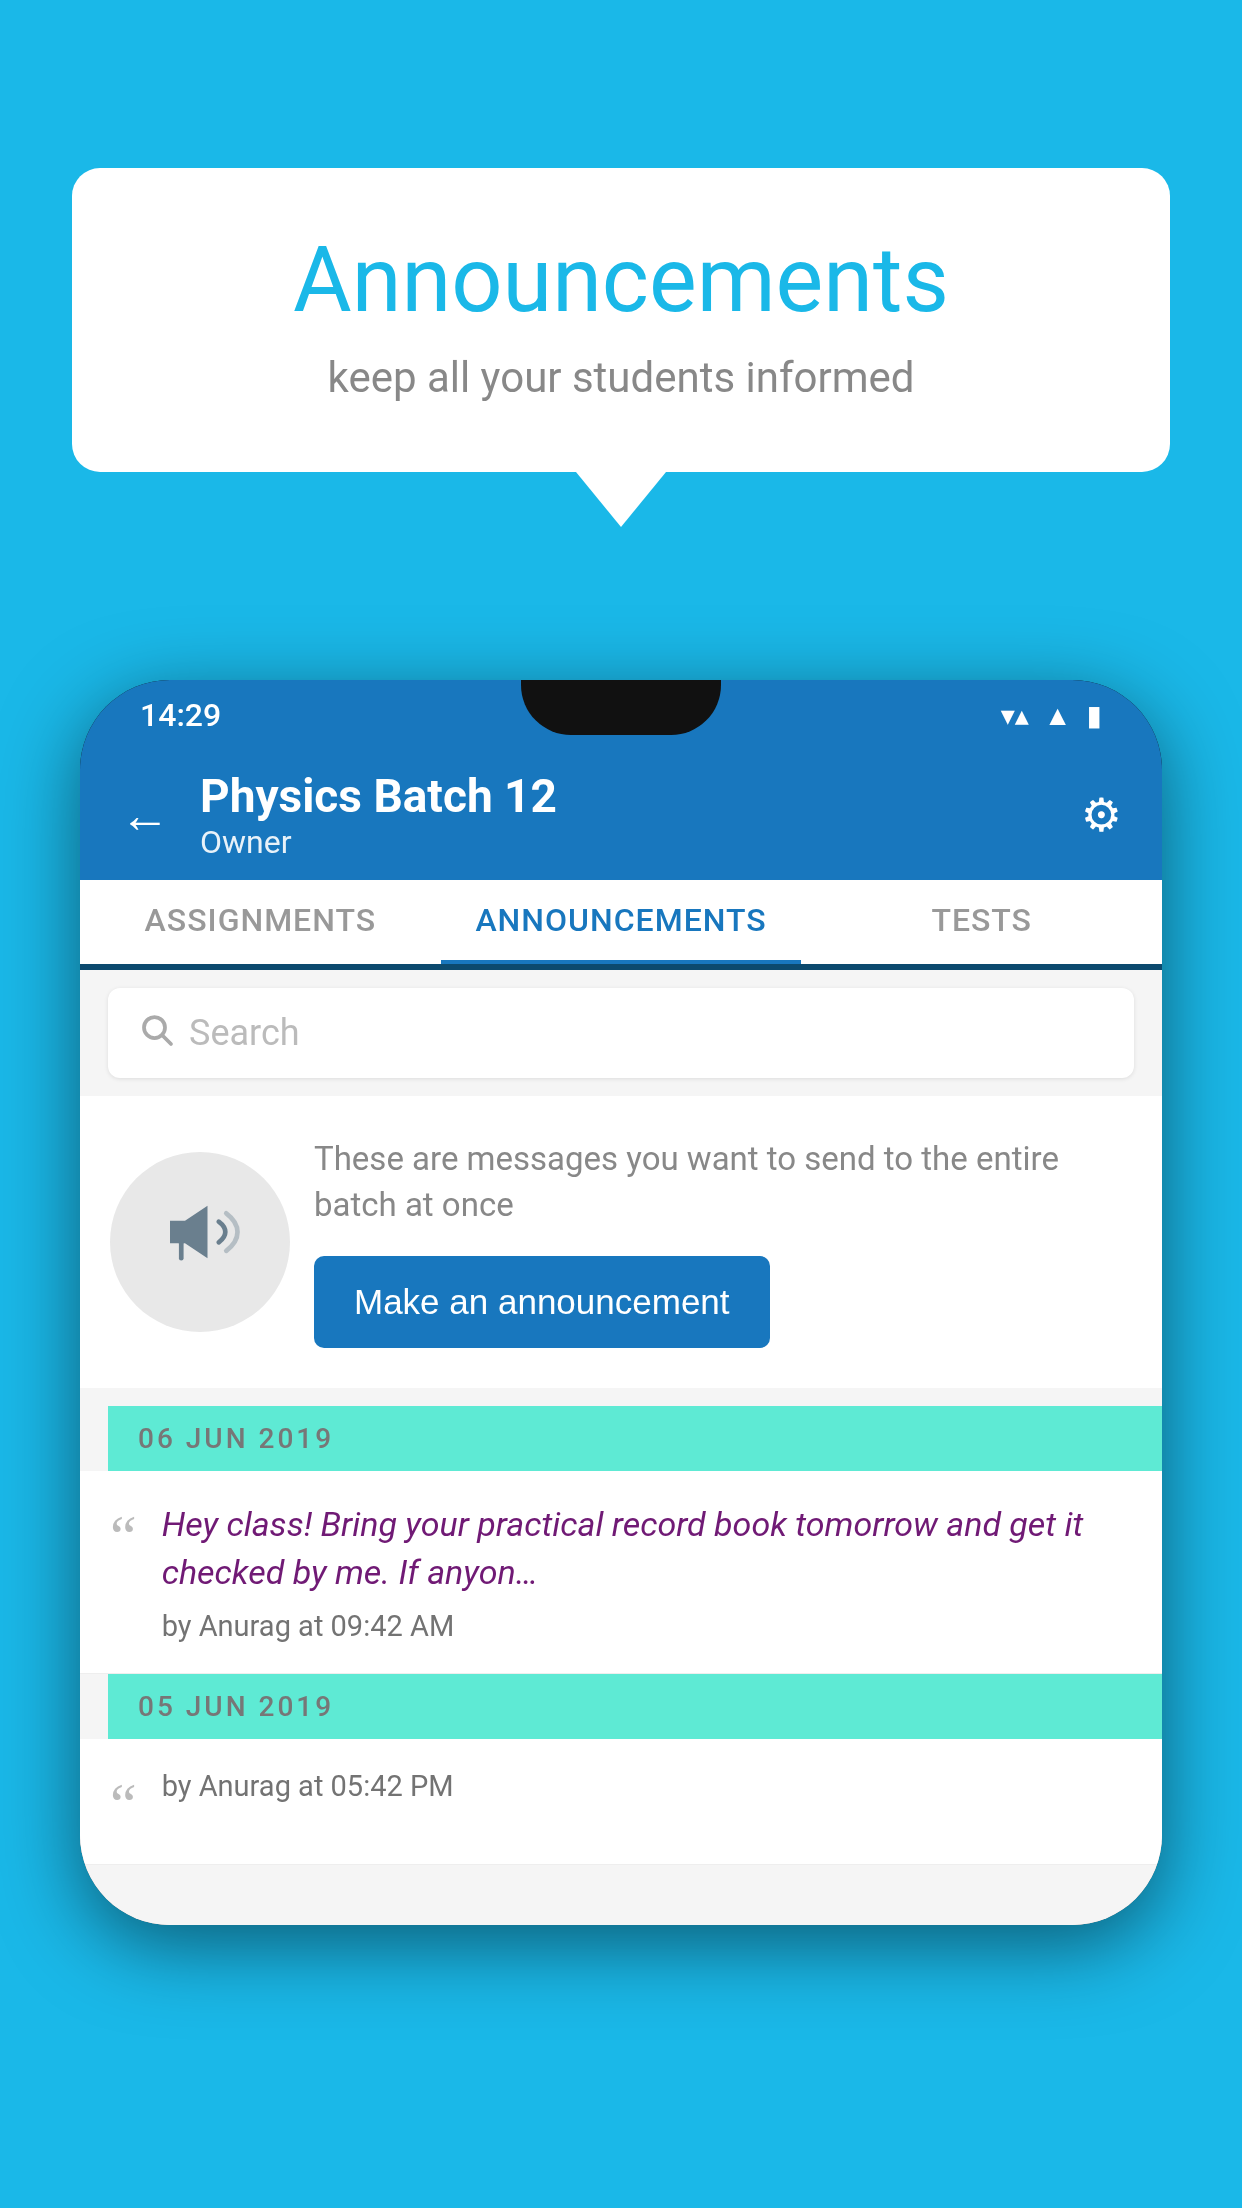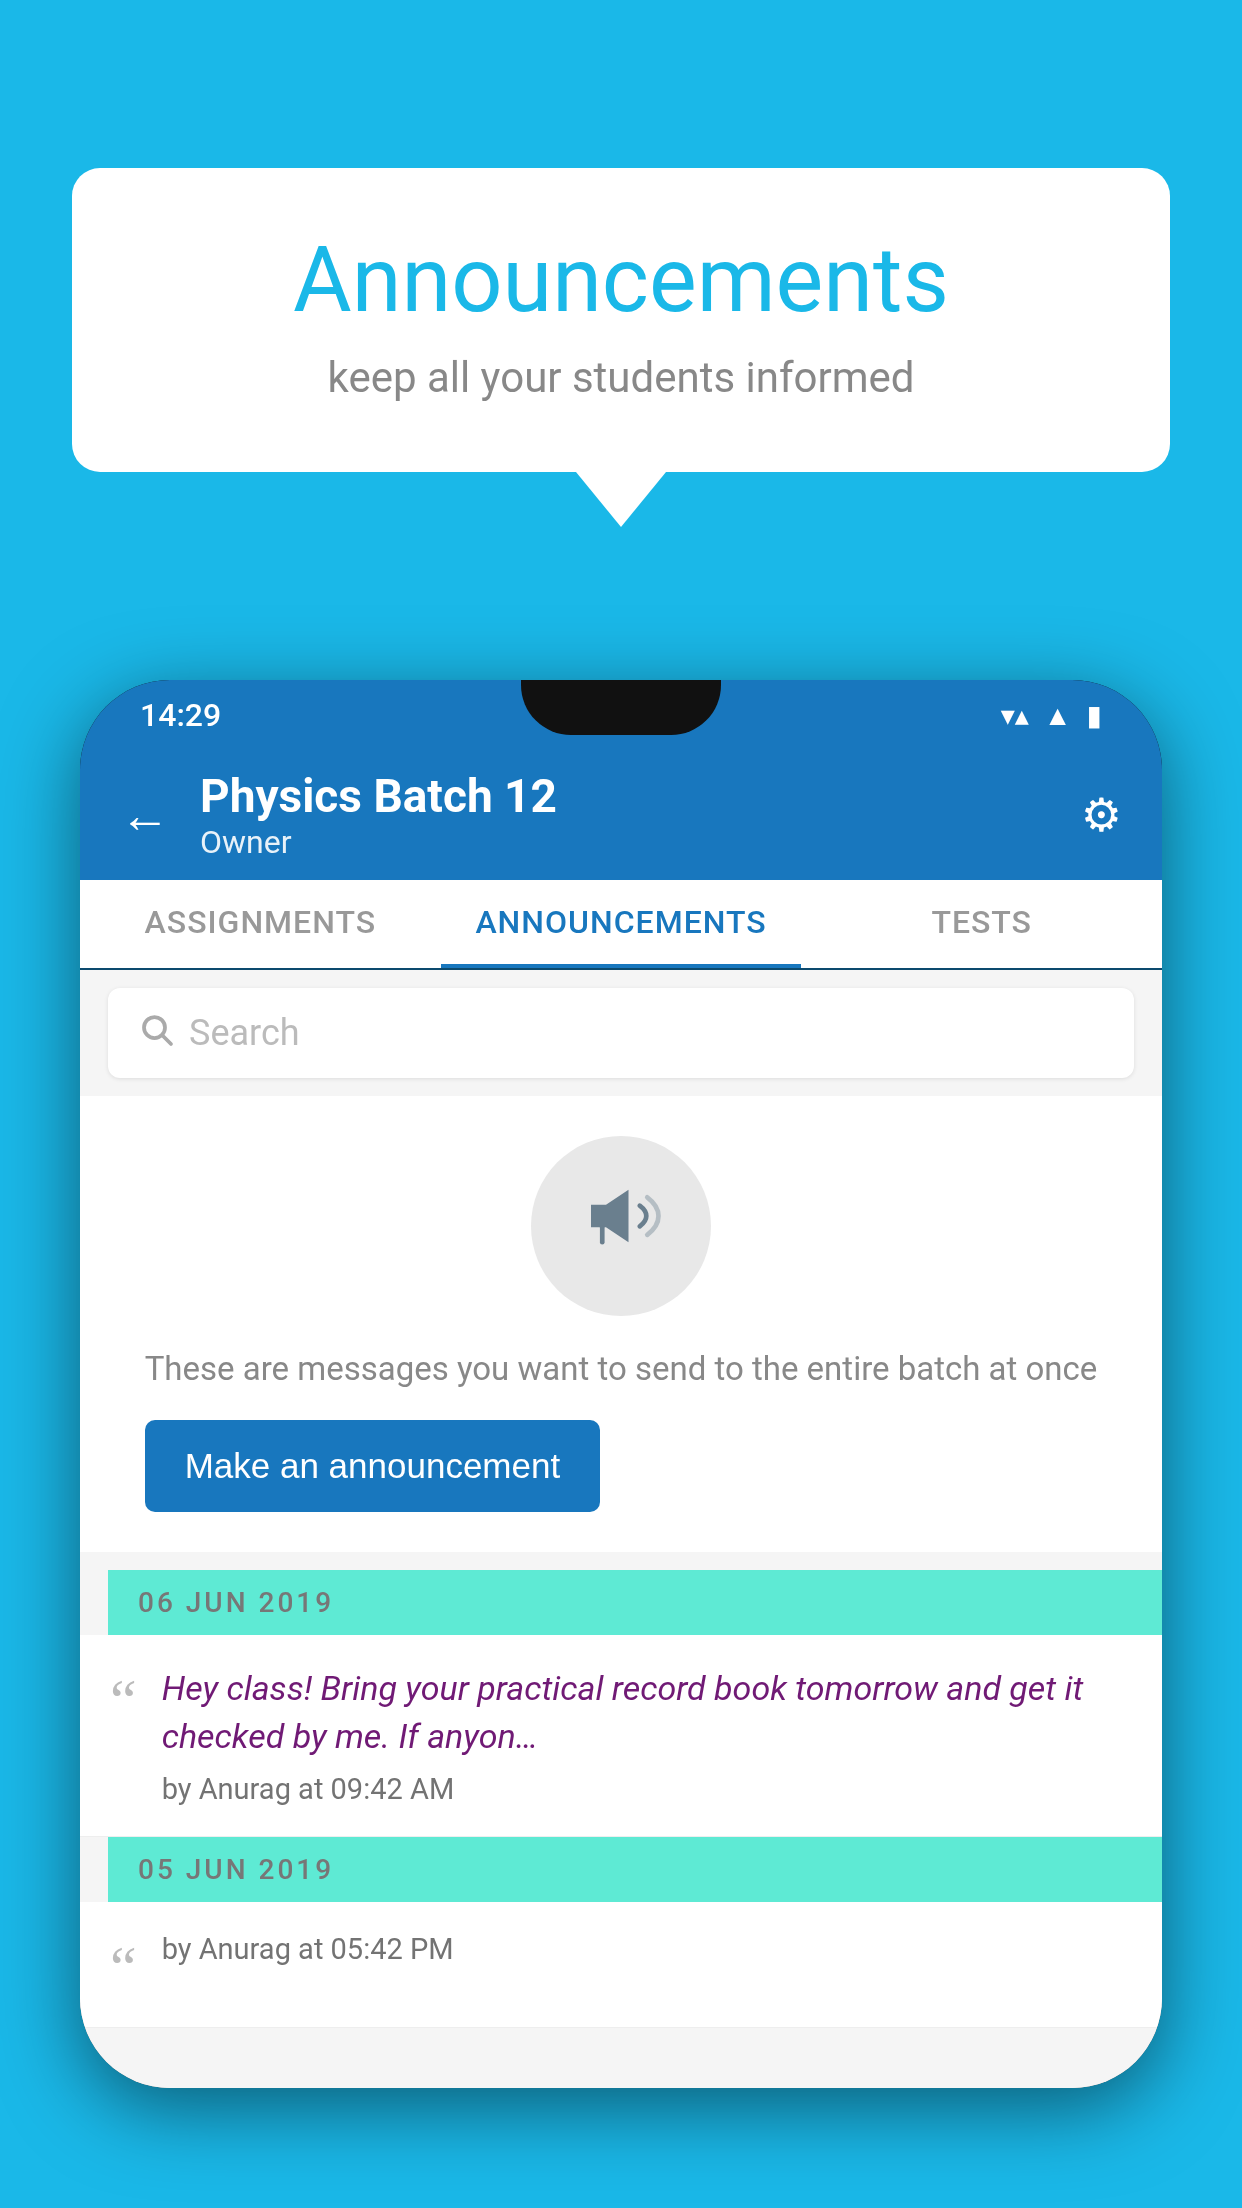--- a/index.html
+++ b/index.html
@@ -149,23 +149,22 @@
     .settings-btn {
       color: white;
       font-size: 46px;
       cursor: pointer;
     }
 
     
     .tabs {
       background: white;
       display: flex;
-      border-bottom: 2px solid #0c4a6e;
+      border-bottom: 6px solid #0c4a6e;
       height: 90px;
-      justify-content: flex-end;
     }
 
     .tab {
       flex: 1;
       display: flex;
       align-items: center;
       justify-content: center;
       font-size: 32px;
       font-weight: 500;
       color: #999;
@@ -209,22 +208,21 @@
       color: #bbb;
     }
 
     
     .intro-card {
       background: white;
       margin: 0 0 18px 0;
       padding: 40px 30px;
       display: flex;
       align-items: center;
-      gap: 30px;
-      flex-direction: column;
+      gap: 24px;
     }
 
     .intro-icon-circle {
       width: 180px;
       height: 180px;
       border-radius: 50%;
       background: #E8E8E8;
       display: flex;
       align-items: center;
       justify-content: center;

